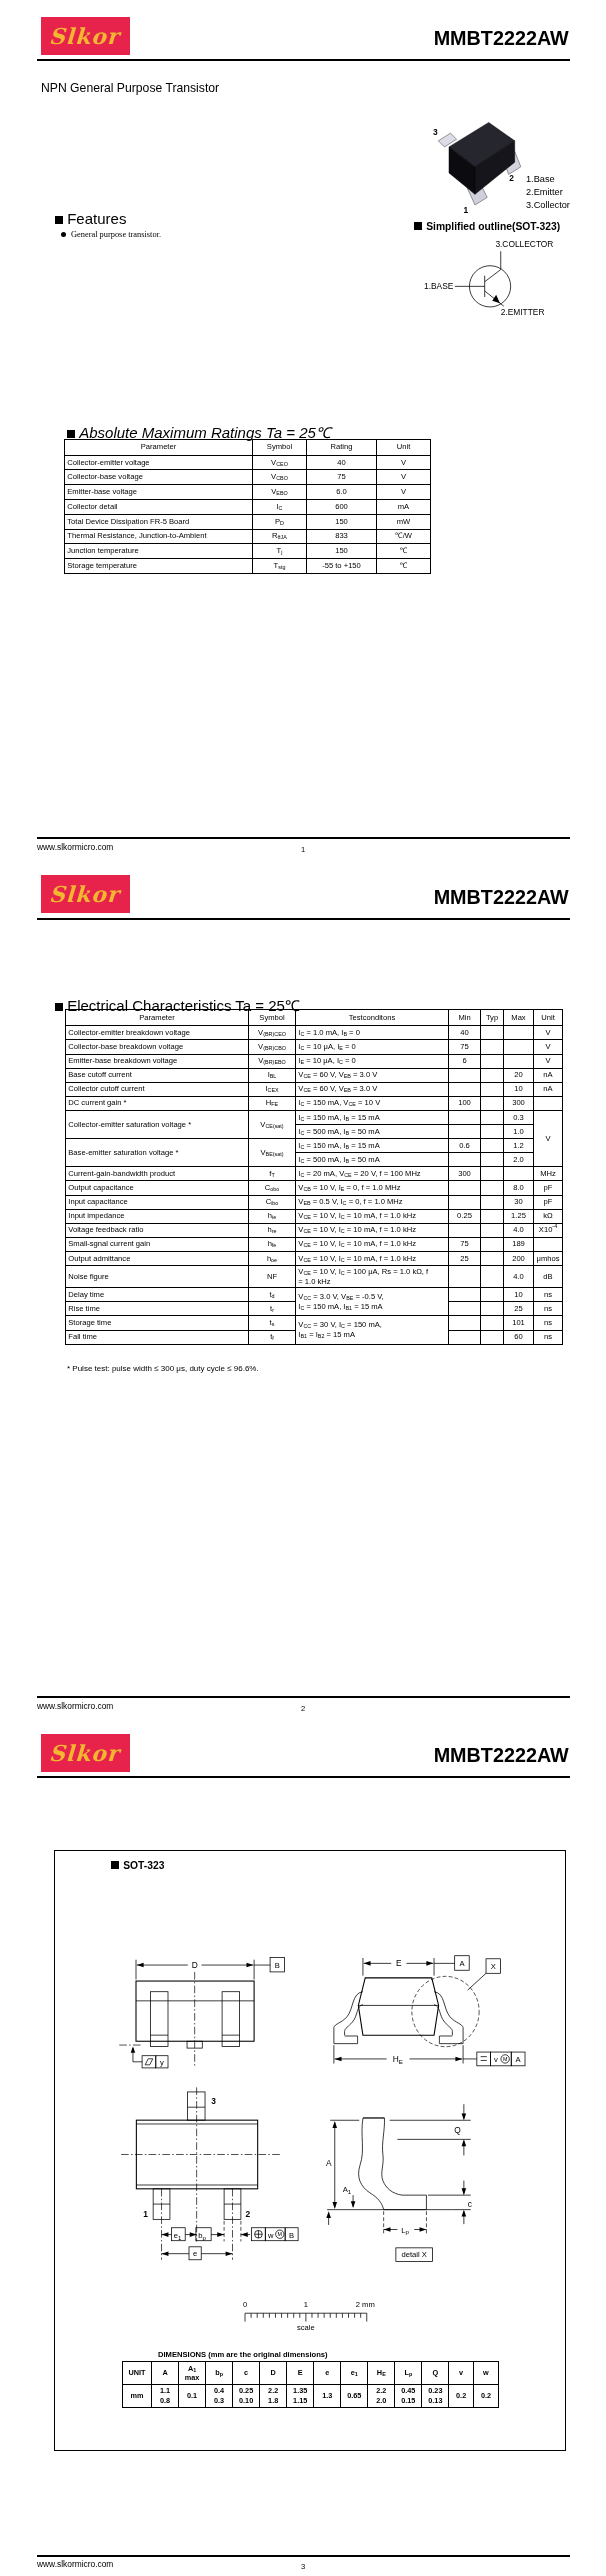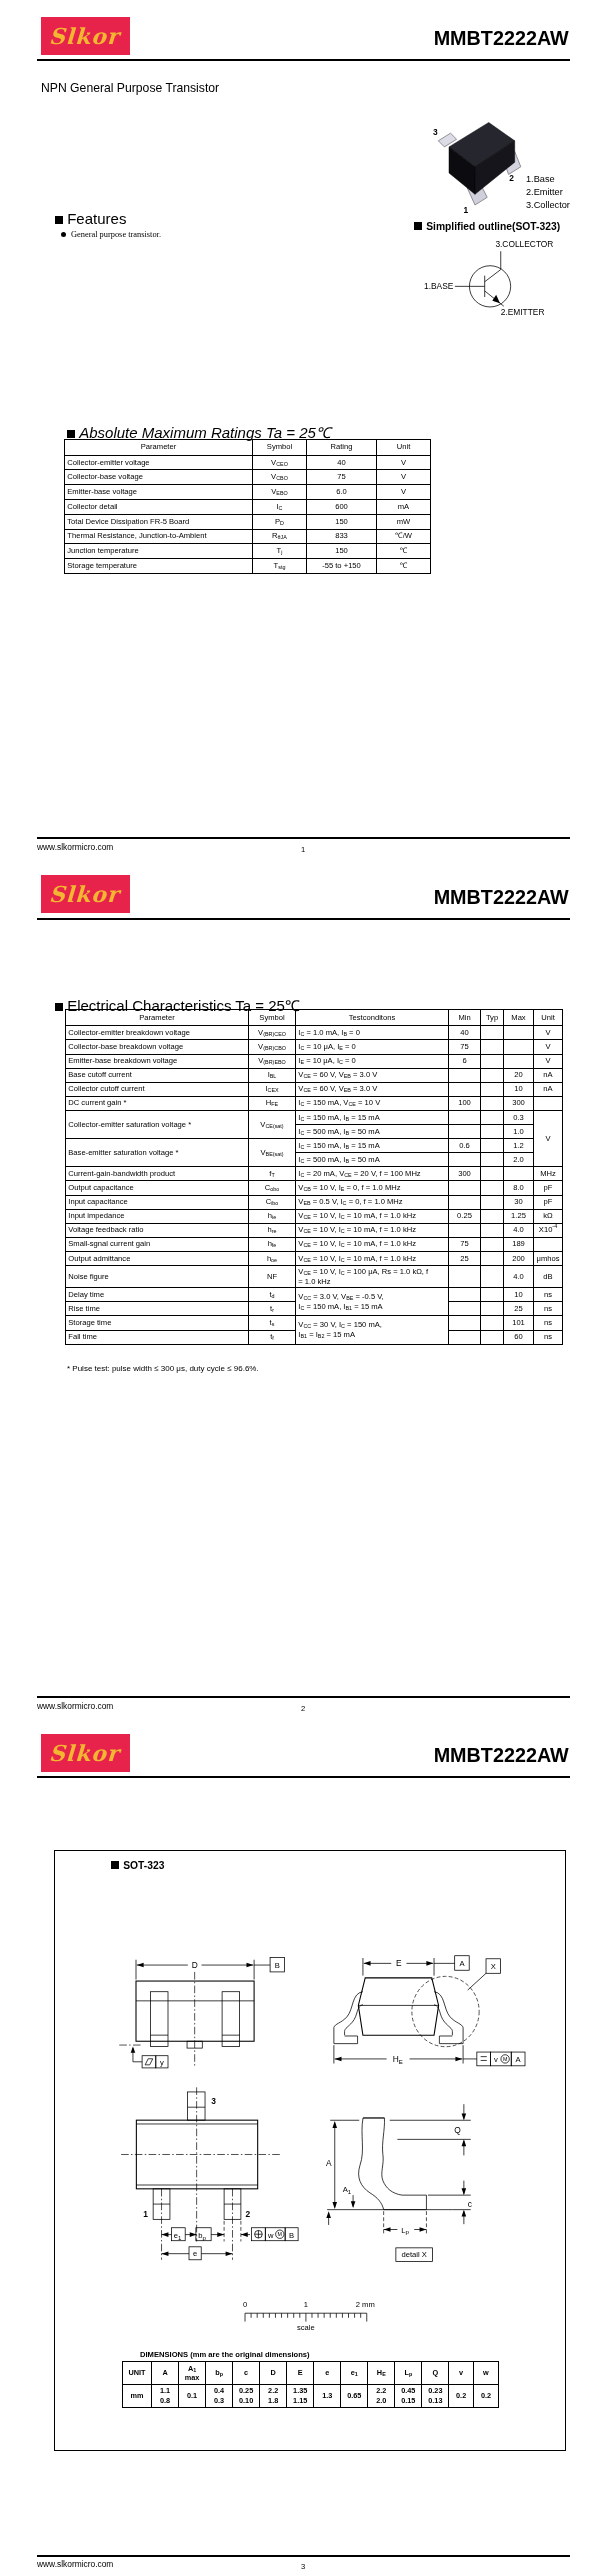--- a/index.html
+++ b/index.html
@@ -586,21 +586,21 @@
   <svg class="abs" style="left:237px;top:2298px;" width="153" height="35" viewBox="0 0 200 46">
     <text class="s10" x="10" y="12" text-anchor="middle">0</text>
     <text class="s10" x="90" y="12" text-anchor="middle">1</text>
     <text class="s10" x="168" y="12" text-anchor="middle">2 mm</text>
     <line x1="10" y1="20" x2="170" y2="20" class="ln" stroke-width="1.2"></line>
     <path class="ln" stroke-width="0.8" d="M18 20v6M26 20v6M34 20v6M42 20v6M50 20v6M58 20v6M66 20v6M74 20v6M82 20v6M98 20v6M106 20v6M114 20v6M122 20v6M130 20v6M138 20v6M146 20v6M154 20v6M162 20v6"></path>
     <path class="ln" d="M10 20v11M90 20v11M170 20v11"></path>
     <text class="s10" x="90" y="42" text-anchor="middle">scale</text>
   </svg>
 
-  <div class="dimstitle" style="left:104px;top:2350px;padding-left:36px;">DIMENSIONS (mm are the original dimensions)</div>
+  <div class="dimstitle" style="left:122px;top:2350px;padding-left:36px;">DIMENSIONS (mm are the original dimensions)</div>
   <table class="dt dims-t abs" style="left:122px;top:2361px;width:377px;">
     <colgroup>
         <col style="width:29px">
         <col style="width:27px">
         <col style="width:27px">
         <col style="width:27px">
         <col style="width:27px">
         <col style="width:27px">
         <col style="width:27px">
         <col style="width:27px">

